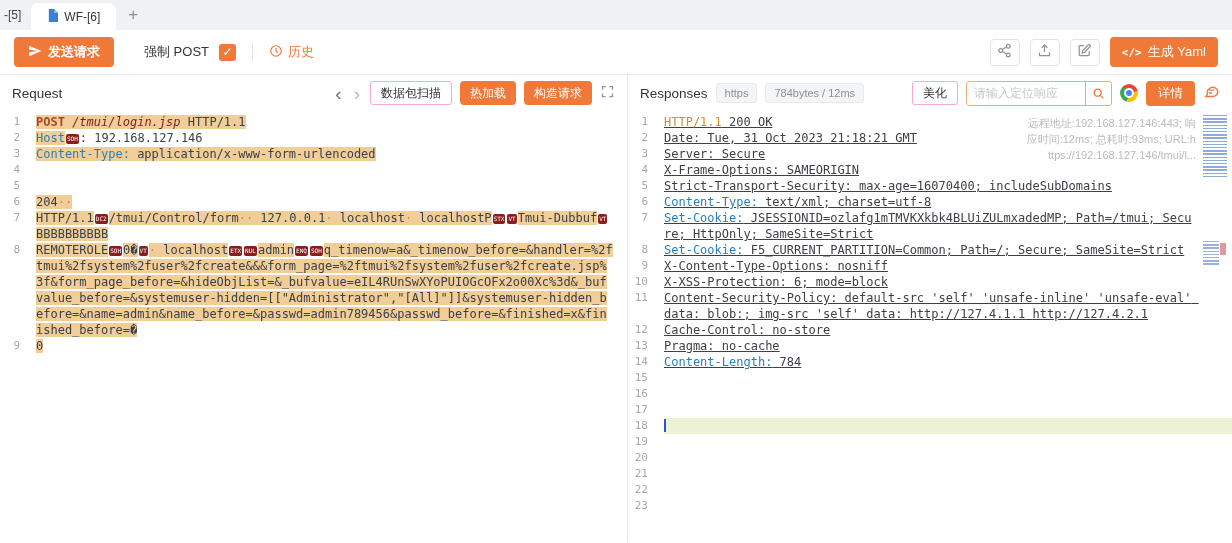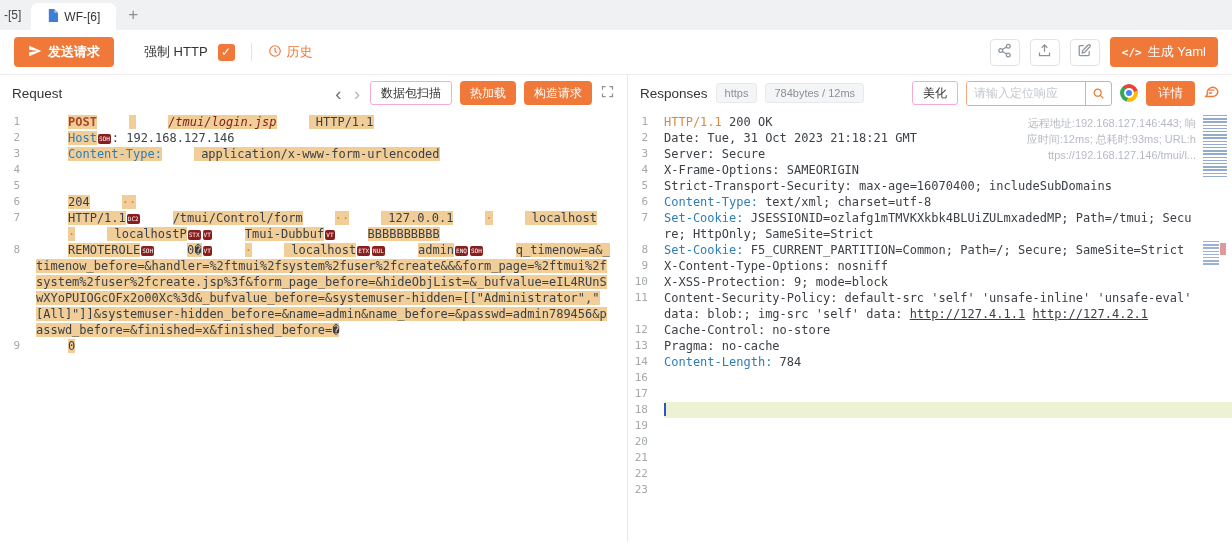--- a/index.html
+++ b/index.html
@@ -54,22 +54,22 @@
     background: conic-gradient(from -45deg, #ea4335 0 120deg, #fbbc05 0 240deg, #34a853 0 360deg); }
   .chrome::before { content: ""; position: absolute; inset: 4px; background: #fff; border-radius: 50%; }
   .chrome::after { content: ""; position: absolute; inset: 6px; background: #4285f4; border-radius: 50%; }
   .btn-details { height: 25px; padding: 0 12px; font-size: 12.5px; }
   
   .editor { flex: 1; position: relative; overflow: hidden; padding-top: 3px;
     font-family: "DejaVu Sans Mono", monospace; font-size: 12px; line-height: 16px; }
   .eline { display: flex; position: relative; }
   .ln { flex: none; width: 36px; text-align: right; padding-right: 16px; color: #a3a9b0; font-size: 11px; }
   .lc { flex: 1; min-height: 16px; white-space: pre-wrap; word-break: break-all; color: #3c4148; padding-right: 14px; }
-  .panel-right .lc { padding-right: 40px; }
-  .hl { background: #f1cd97; margin-left: 32px; }
+  .panel-right .lc { padding-right: 40px; text-decoration: underline; }
+  .hl { background: #f1cd97; }
   .method { color: #a8472a; font-weight: bold; }
   .url { color: #7f1d1d; font-style: italic; }
   .hname { color: #2b7fb8; }
   .dots { color: #cf8a45; }
   .ver { color: #d58b3f; }
   .link { text-decoration: underline; color: #3c4148; }
   .ctrl { display: inline-block; background: #8a1d1d; color: #fff; border-radius: 2px;
     font-size: 6px; line-height: 1; padding: 2px 1px; margin: 0 1px; vertical-align: 1px; }
   .cursor-line .lc { background: #edf2d4; }
   .caret { display: inline-block; width: 2px; height: 13px; background: #2d55c8; vertical-align: -2px; }
@@ -104,21 +104,21 @@
 
   <div class="toolbar">
     <button class="btn btn-orange btn-send">
       <span>
         <svg width="14" height="14" viewBox="0 0 24 24" fill="#fff">
             <path d="M2 21l21-9L2 3v7l15 2-15 2z"></path>
           </svg>
       </span>
       <span>发送请求</span>
     </button>
-    <span class="force-label">强制 HTTP</span>
+    <span class="force-label">强制 POST</span>
     <span class="checkbox">✓</span>
     <span class="vdiv"></span>
     <span class="history">
       <span>
         <svg width="14" height="14" viewBox="0 0 24 24" fill="none" stroke="#f0793a" stroke-width="2">
             <circle cx="12" cy="12" r="9"></circle>
             <path d="M12 7v5l3 3"></path>
           </svg>
       </span>
       <span>历史</span>
@@ -276,37 +276,41 @@
             <div class="eline">
               <span class="ln">8</span>
               <span class="lc"><span class="hname ">Set-Cookie:</span><span class=""> F5_CURRENT_PARTITION=Common; Path=/; Secure; SameSite=Strict</span></span>
             </div>
             <div class="eline">
               <span class="ln">9</span>
               <span class="lc"><span class="">X-Content-Type-Options: nosniff</span></span>
             </div>
             <div class="eline">
               <span class="ln">10</span>
-              <span class="lc"><span class="">X-XSS-Protection: 9; mode=block</span></span>
+              <span class="lc"><span class="">X-XSS-Protection: 6; mode=block</span></span>
             </div>
             <div class="eline">
               <span class="ln">11</span>
               <span class="lc"><span class="">Content-Security-Policy: default-src 'self' 'unsafe-inline' 'unsafe-eval' data: blob:; img-src 'self' data: </span><span class="link ">http://127.4.1.1</span><span class=""> </span><span class="link ">http://127.4.2.1</span></span>
             </div>
             <div class="eline">
               <span class="ln">12</span>
               <span class="lc"><span class="">Cache-Control: no-store</span></span>
             </div>
             <div class="eline">
               <span class="ln">13</span>
               <span class="lc"><span class="">Pragma: no-cache</span></span>
             </div>
             <div class="eline">
               <span class="ln">14</span>
               <span class="lc"><span class="hname ">Content-Length:</span><span class=""> 784</span></span>
+            </div>
+            <div class="eline">
+              <span class="ln">15</span>
+              <span class="lc"></span>
             </div>
             <div class="eline">
               <span class="ln">16</span>
               <span class="lc"></span>
             </div>
             <div class="eline">
               <span class="ln">17</span>
               <span class="lc"></span>
             </div>
             <div class="eline cursor-line">

